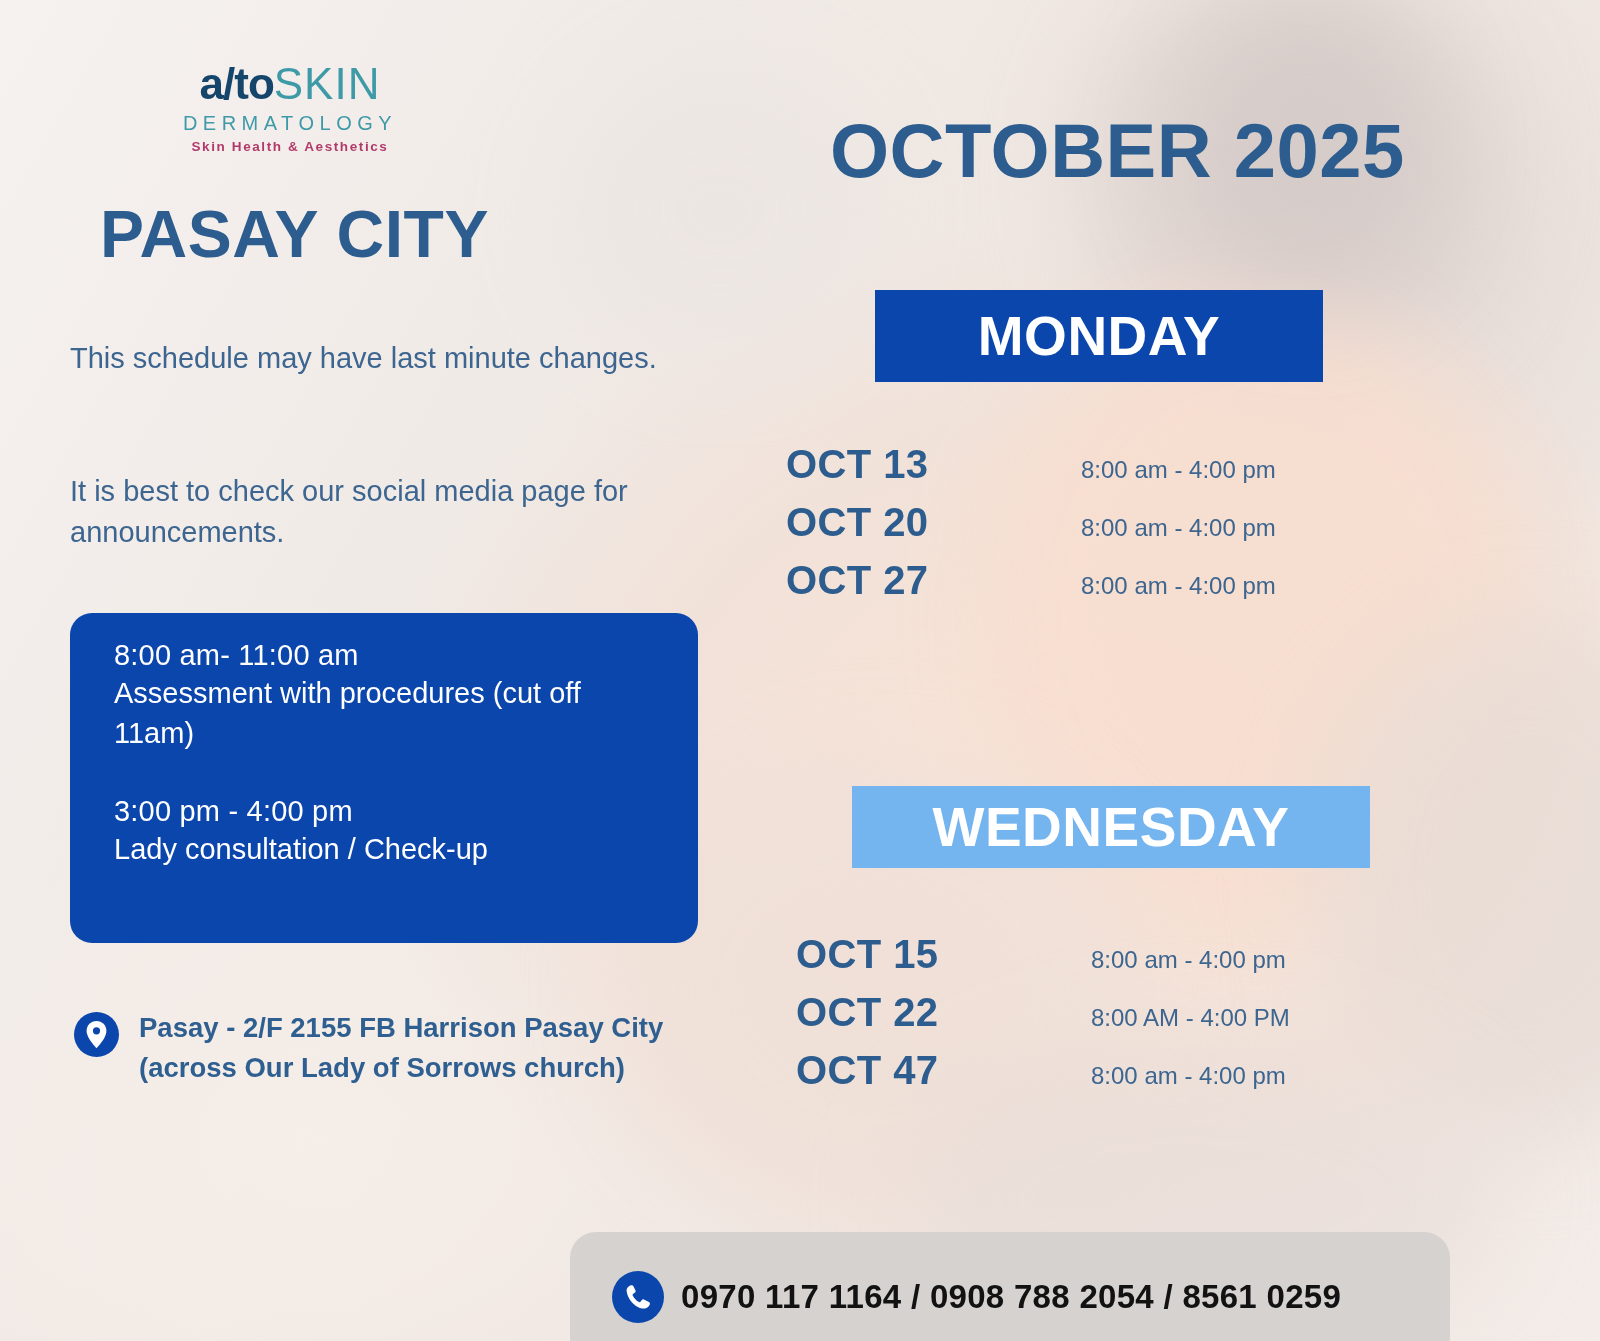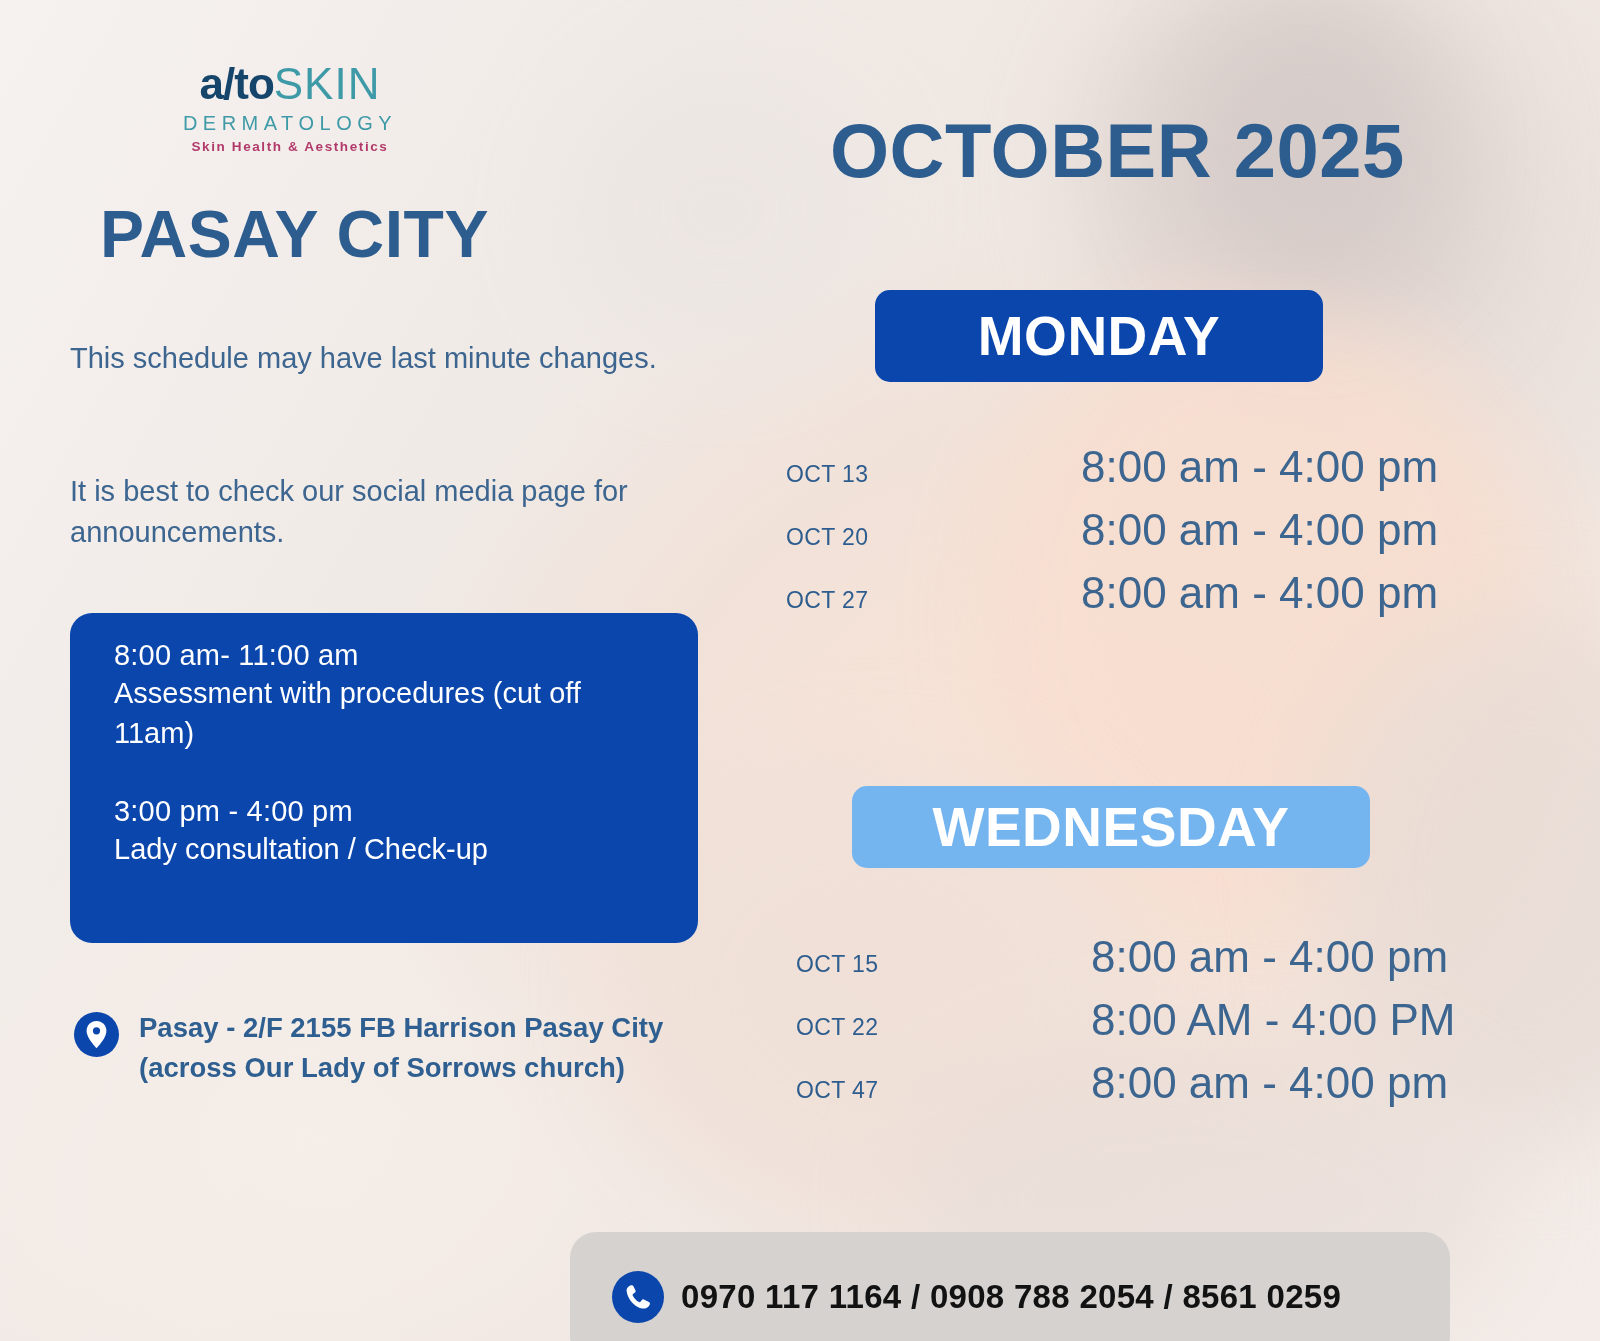--- a/index.html
+++ b/index.html
@@ -176,21 +176,20 @@
   }
 
   .day-banner {
     position: absolute;
     display: flex;
     align-items: center;
     justify-content: center;
     color: #ffffff;
     font-weight: 700;
     letter-spacing: 0.5px;
-    border-radius: 15px;
   }
   #banner-monday {
     left: 875px;
     top: 290px;
     width: 448px;
     height: 92px;
     background: #0b46ad;
     font-size: 55px;
   }
   #banner-wednesday {
@@ -206,27 +205,27 @@
   #sched-monday { left: 786px; top: 442px; }
   #sched-wednesday { left: 796px; top: 932px; }
 
   .sched-row {
     display: flex;
     align-items: baseline;
     margin-bottom: 13px;
   }
   .sched-date {
     width: 295px;
-    font-size: 23px;
-    font-weight: 400;
+    font-size: 40px;
+    font-weight: 700;
     color: #2d5d8e;
     letter-spacing: 0.4px;
   }
   .sched-time {
-    font-size: 44px;
+    font-size: 24px;
     font-weight: 400;
     color: #3c6590;
     white-space: nowrap;
   }
 
   
   #footer-bar {
     position: absolute;
     left: 570px;
     top: 1232px;

